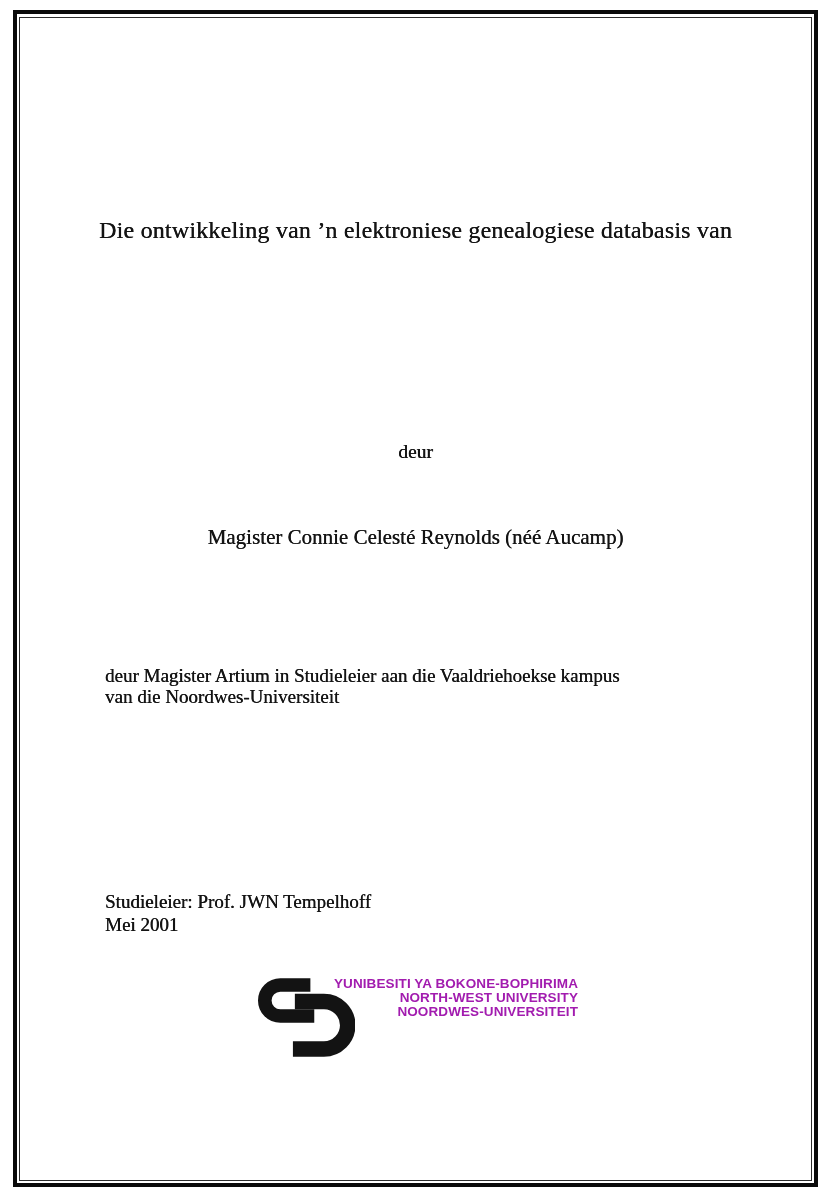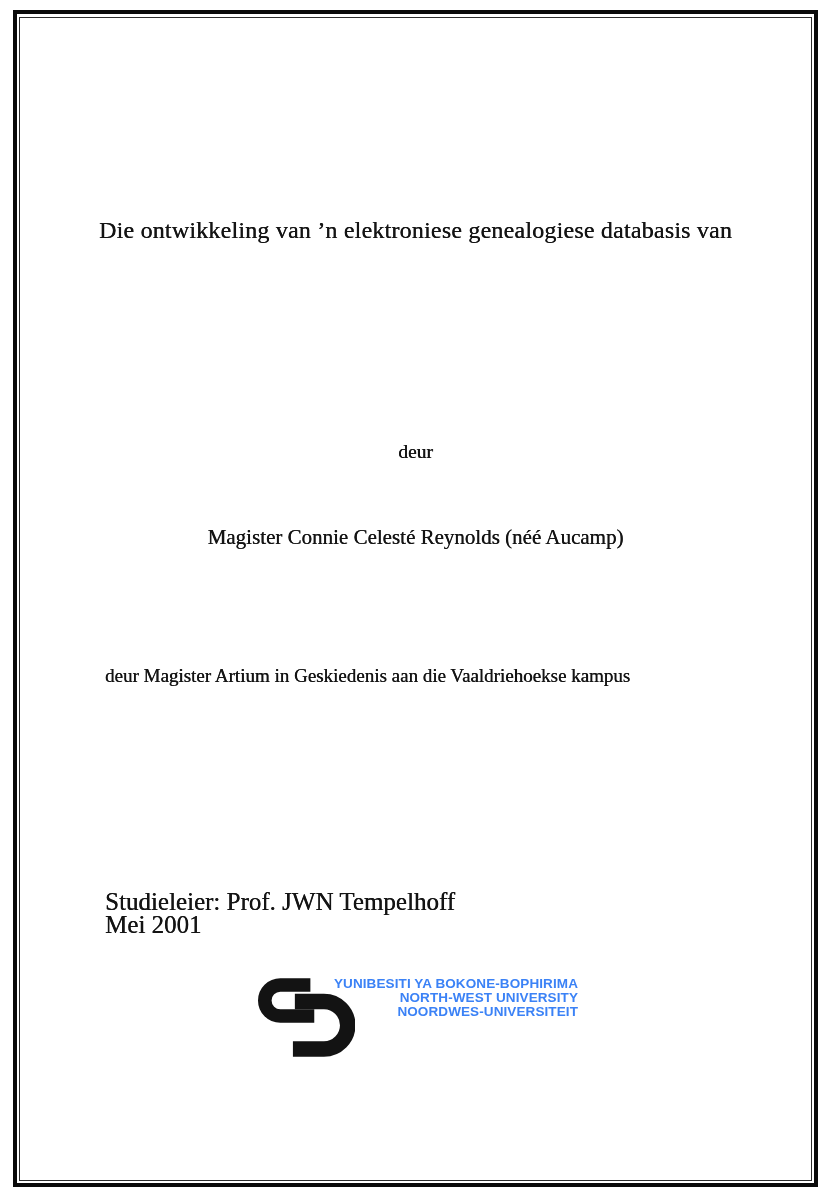--- a/index.html
+++ b/index.html
@@ -59,40 +59,40 @@
     line-height: 20.5px;
   }
   .note-line.justified {
     text-align: justify;
     text-align-last: justify;
   }
   .it { }
   .footer-block {
     position: absolute;
     left: 105px; top: 890px;
-    font-size: 25px;
+    font-size: 19px;
     line-height: 23px;
   }
   .logo-lockup {
     position: absolute;
     left: 258px; top: 976px;
     width: 320px; height: 84px;
   }
   .logo-mark {
     position: absolute; left: 0; top: 0;
   }
   .logo-text {
     position: absolute;
     right: 0; top: 1px;
     text-align: right;
     font-family: "Liberation Sans", "DejaVu Sans", sans-serif;
     font-weight: 700;
     font-size: 13.5px;
     line-height: 14px;
-    color: #3b82f6;
+    color: #a21caf;
     letter-spacing: 0.1px;
     white-space: nowrap;
   }
 </style>
 </head>
 <body>
 
 <div class="page">
 
   <div class="frame-outer"></div>
@@ -100,21 +100,22 @@
 
   <div class="title-block scan-ink">
     <div>Die ontwikkeling van ’n elektroniese genealogiese databasis van</div>
   </div>
 
   <div class="byline-word scan-ink">deur</div>
 
   <div class="author-line scan-ink">Magister Connie Celesté Reynolds (néé Aucamp)</div>
 
   <div class="note-block scan-ink">
-    <div class="note-line"><span>deur </span><span class="it">Magister Artium</span><span> in Geskiedenis aan die Vaaldriehoekse kampus</span></div>
+    <div class="note-line"><span>deur </span><span class="it">Magister Artium</span><span> in Studieleier aan die Vaaldriehoekse kampus</span></div>
+    <div class="note-line">van die Noordwes-Universiteit</div>
   </div>
 
   <div class="footer-block scan-ink">
     <div>Studieleier: Prof. JWN Tempelhoff</div>
     <div>Mei 2001</div>
   </div>
 
   <div class="logo-lockup">
     <svg class="logo-mark" width="97" height="82" viewBox="0 0 100 82" aria-hidden="true">
 

